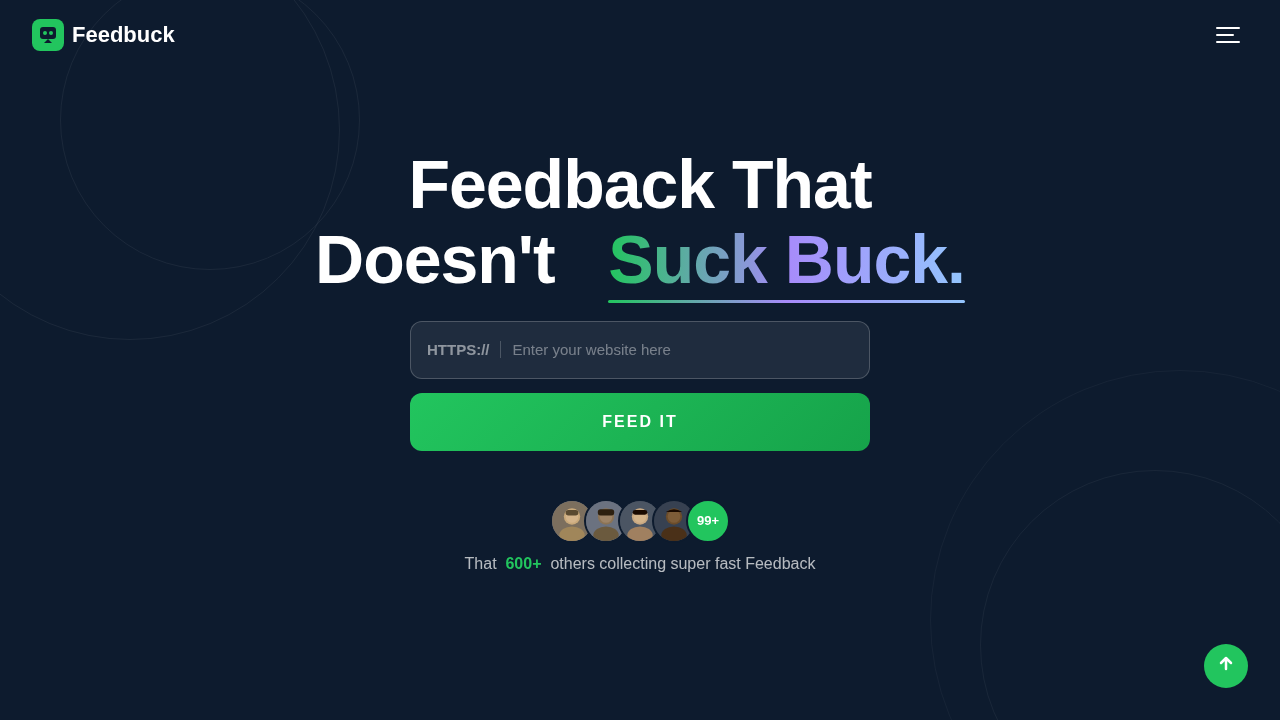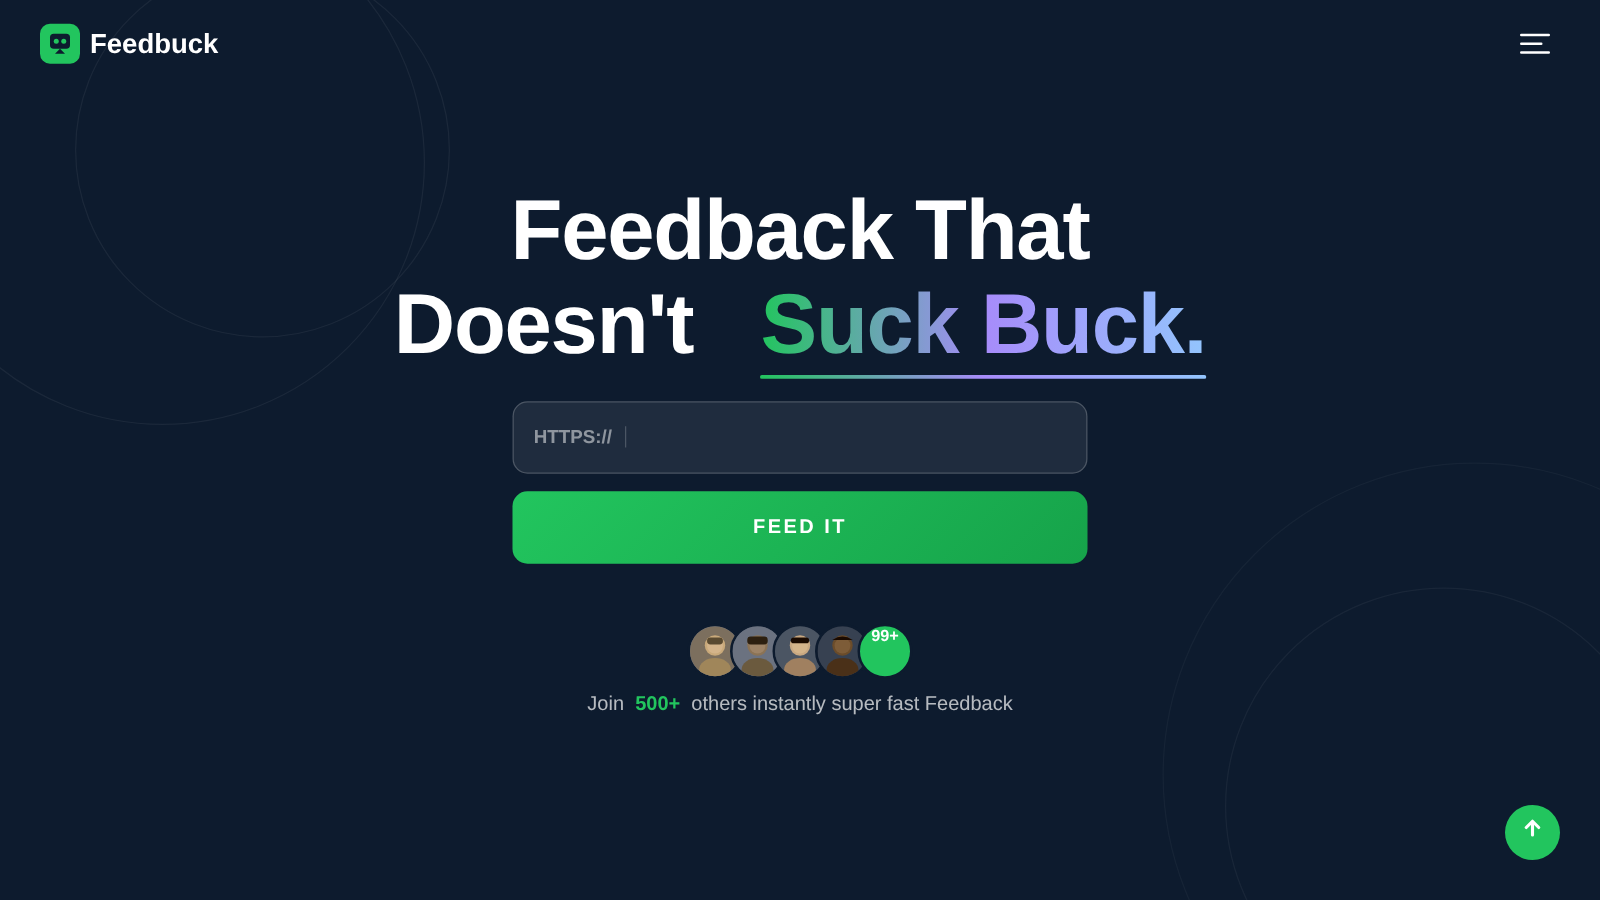--- a/index.html
+++ b/index.html
@@ -243,21 +243,21 @@
     .avatar-4 { background: #1f2937; }
 
     .avatar-count {
       width: 44px;
       height: 44px;
       border-radius: 50%;
       background: #22c55e;
       border: 2px solid #0d1b2e;
       margin-left: -10px;
       display: flex;
-      align-items: flex-start;
+      align-items: center;
       justify-content: center;
       font-size: 13px;
       font-weight: 700;
       color: #ffffff;
     }
 
     .social-text {
       font-size: 16px;
       color: rgba(255,255,255,0.7);
     }
@@ -318,20 +318,21 @@
     <span class="headline-line2">
       <span>Doesn't</span>
       &nbsp;
       <span class="headline-gradient">Suck Buck.</span>
     </span>
   </h1>
 
 
   <div class="url-container">
     <span class="url-prefix">HTTPS://</span>
+    <input class="url-input" type="text" placeholder="Enter your website here" style="">
   </div>
 
   <button class="cta-button">
     <span>FEED IT</span>
   </button>
 
   <div class="social-proof">
     <div class="avatars">
 
       <div class="avatar avatar-1">
@@ -372,23 +373,23 @@
           <circle cx="22" cy="17" r="7" fill="#7d5c38"></circle>
           <path d="M13 12 Q22 6 31 12" fill="#1a0a00"></path>
         </svg>
       </div>
 
       <div class="avatar-count">
         <span>99+</span>
       </div>
     </div>
     <p class="social-text">
-      <span>Join</span>
-      &nbsp;<strong>500+</strong>&nbsp;
-      <span>others instantly super fast Feedback</span>
+      <span>That</span>
+      &nbsp;<strong>600+</strong>&nbsp;
+      <span>others collecting super fast Feedback</span>
     </p>
   </div>
 </main>
 
 <button class="scroll-top" aria-label="Scroll to top">
   <span>
     <svg width="20" height="20" viewBox="0 0 20 20" fill="none">
       <path d="M10 15 L10 5 M5 9 L10 4 L15 9" stroke="#ffffff" stroke-width="2.5" stroke-linecap="round" stroke-linejoin="round"></path>
     </svg>
   </span>

